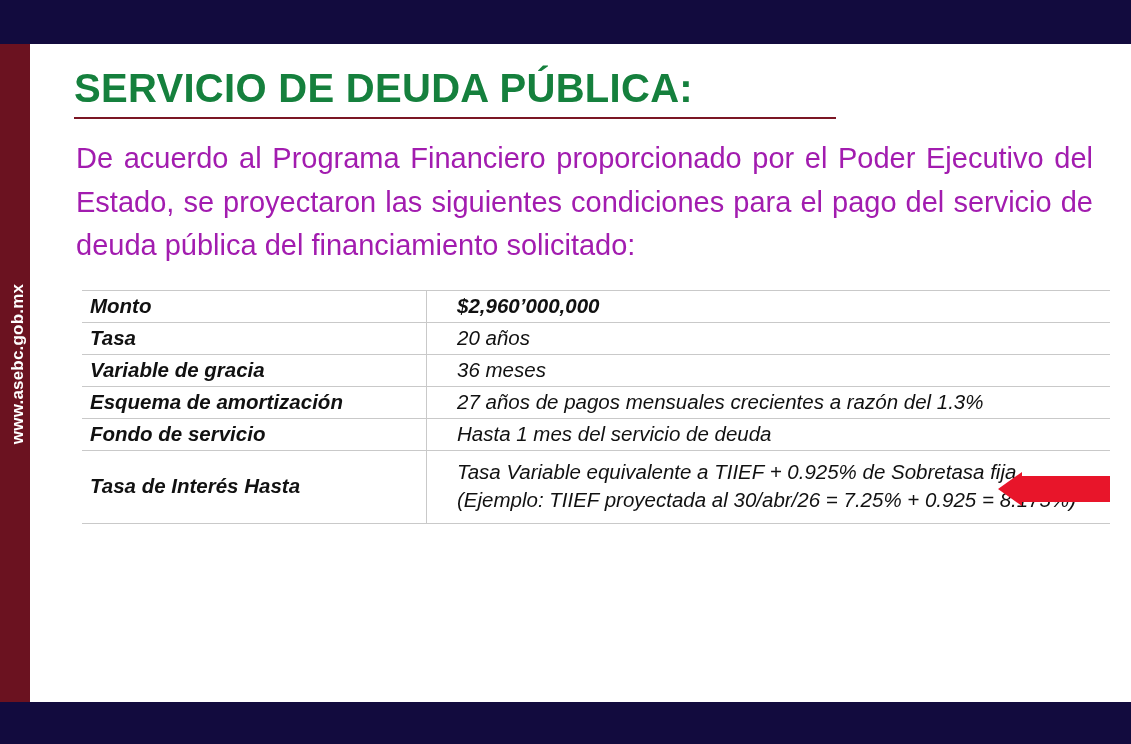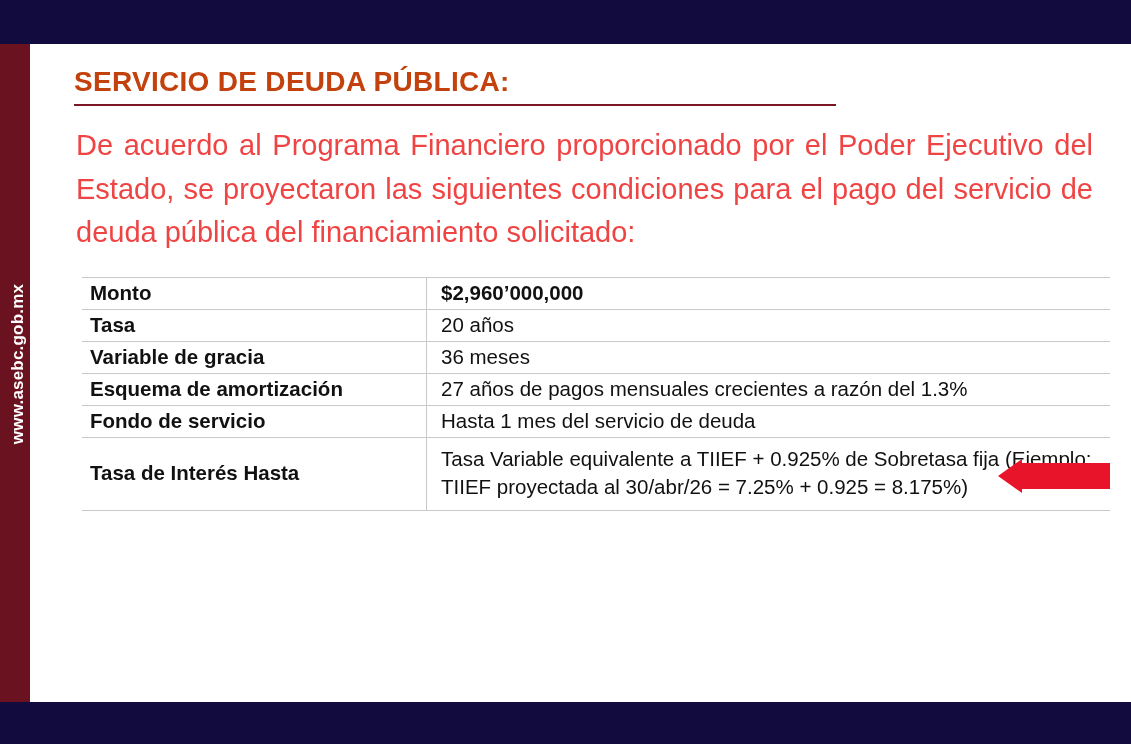--- a/index.html
+++ b/index.html
@@ -61,71 +61,72 @@
   .content {
     position: absolute;
     left: 30px; top: 44px;
     width: 1101px;
     height: 658px;
     background: #ffffff;
     box-sizing: border-box;
     padding: 22px 24px 0 24px;
   }
   .title {
-    color: #c2410c;
-    font-size: 28px;
+    color: #15803d;
+    font-size: 40px;
     font-weight: bold;
     letter-spacing: 0.3px;
     margin: 0 0 6px 20px;
     font-family: "Liberation Sans", sans-serif;
   }
   .title-rule {
     height: 2px;
     background: #7b1624;
     margin: 0 0 18px 20px;
     width: 762px;
   }
   .paragraph {
     margin: 0 14px 0 22px;
     font-size: 29px;
     line-height: 1.50;
-    color: #ef4444;
+    color: #a21caf;
     text-align: justify;
     text-justify: inter-word;
     font-family: "Liberation Sans", sans-serif;
   }
   .table-wrap {
     margin: 22px 0 0 28px;
     width: 1028px;
     position: relative;
   }
   table.specs {
     border-collapse: collapse;
     width: 100%;
     font-size: 20.5px;
     color: #111111;
     font-family: "Liberation Sans", sans-serif;
+    font-style: italic;
   }
   table.specs tr {
     border-bottom: 1px solid #c9c9c9;
   }
   table.specs tr:first-child {
     border-top: 1px solid #c9c9c9;
   }
   table.specs td {
     padding: 3px 6px 4px 8px;
     vertical-align: middle;
   }
   table.specs td.key {
     width: 330px;
     font-weight: bold;
     border-right: 1px solid #c9c9c9;
   }
   table.specs td.val {
-    padding-left: 14px;
+    padding-left: 30px;
   }
   table.specs td.val.bold {
     font-weight: bold;
   }
   table.specs tr.tall td {
     padding-top: 7px;
     padding-bottom: 9px;
     line-height: 1.38;
   }
   

